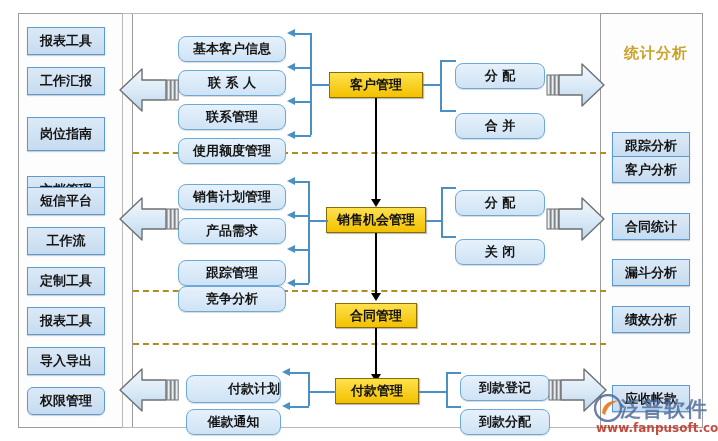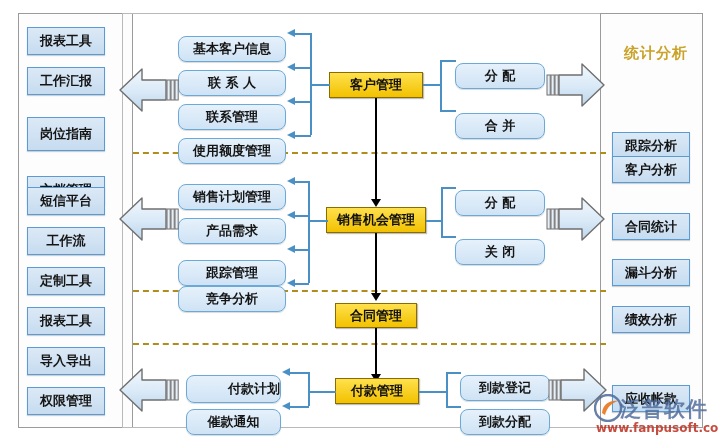--- a/index.html
+++ b/index.html
@@ -76,21 +76,21 @@
 
   <div class="bx side-item" style="left:27px;top:27px;width:78px;height:28px;">报表工具</div>
   <div class="bx side-item" style="left:27px;top:67px;width:78px;height:28px;">工作汇报</div>
   <div class="bx side-item" style="left:27px;top:107px;width:78px;height:34px;margin-top:10px;">岗位指南</div>
   <div class="bx side-item" style="left:27px;top:147px;width:78px;height:28px;margin-top:29px;">文档管理</div>
   <div class="bx side-item" style="left:27px;top:187px;width:78px;height:28px;">短信平台</div>
   <div class="bx side-item" style="left:27px;top:227px;width:78px;height:28px;">工作流</div>
   <div class="bx side-item" style="left:27px;top:267px;width:78px;height:28px;">定制工具</div>
   <div class="bx side-item" style="left:27px;top:307px;width:78px;height:28px;">报表工具</div>
   <div class="bx side-item" style="left:27px;top:347px;width:78px;height:28px;">导入导出</div>
-  <div class="bx side-item" style="left:27px;top:387px;width:78px;height:28px;">权限管理</div>
+  <div class="bx side-item" style="left:27px;top:387px;width:78px;height:28px;border-radius:6px;">权限管理</div>
 
   <div class="panel-frame" style="left:122px;top:13px;width:484px;height:415px;border-left:none;border-right:none;"></div>
   <div class="panel-frame" style="left:122px;top:13px;width:1px;height:415px;border:none;border-left:1px solid #b9b9b9;"></div>
   <div class="panel-frame" style="left:605px;top:13px;width:1px;height:415px;border:none;border-left:1px solid #b9b9b9;"></div>
 
   <div class="frame" style="left:600px;top:13px;width:103px;height:415px;"></div>
 
   <div class="side-title" style="left:616px;top:44px;width:80px;text-align:center;">统计分析</div>
 
   <div class="bx side-item" style="left:612px;top:98px;width:78px;height:27px;margin-top:34px;">跟踪分析</div>

